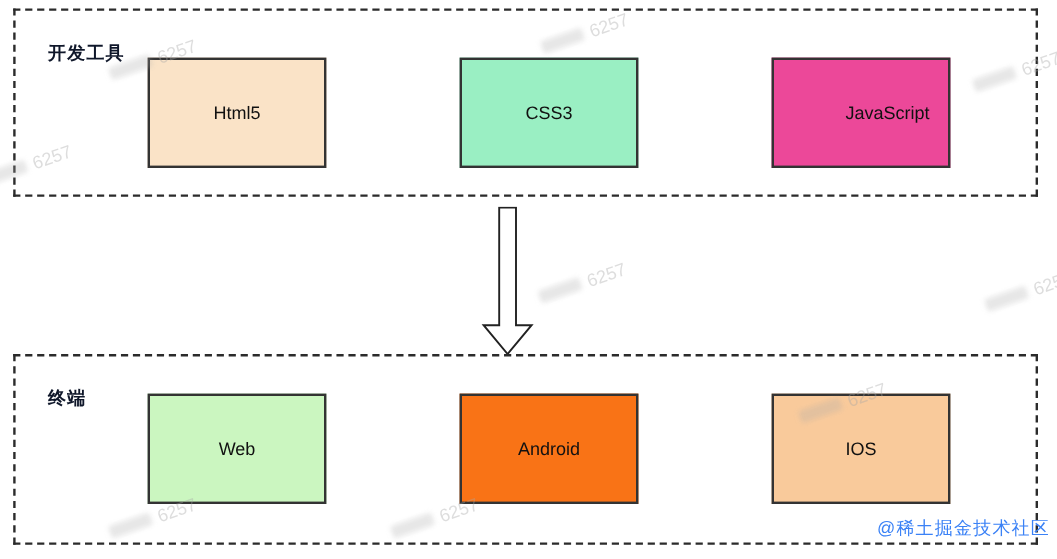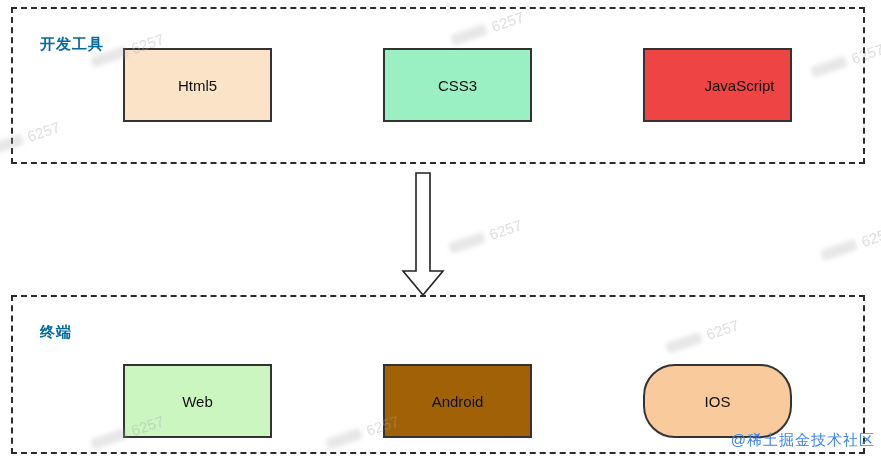--- a/index.html
+++ b/index.html
@@ -16,33 +16,33 @@
     background:transparent;
     box-sizing:border-box;
   }
   .section-top{left:11px;top:7px;width:854px;height:157px;}
   .section-bottom{left:11px;top:295px;width:854px;height:159px;}
   .section-label{
     position:absolute;
     left:27px;top:26px;
     font-size:15px;
     font-weight:bold;
-    color:#0369a1;
+    color:#0f172a;
     letter-spacing:1px;
   }
   .node{
     position:absolute;
-    width:149px;height:74px;
+    width:149px;height:92px;
     border:2px solid #333333;
     box-sizing:border-box;
     display:flex;align-items:center;justify-content:center;
     font-size:15px;color:#111111;
   }
   .row-top .node{top:48px;}
-  .row-bottom .node{top:364px;}
+  .row-bottom .node{top:328px;}
   .node.pos-0{left:123px;}
   .node.pos-1{left:383px;}
   .node.pos-2{left:643px;}
   .arrow-wrap{
     position:absolute;left:401px;top:172px;width:44px;height:124px;
   }
   .wm{
     position:absolute;
     font-size:15px;
     color:rgba(165,165,165,0.38);
@@ -76,43 +76,43 @@
     <span class="section-label">开发工具</span>
   </div>
 
   <div class="row-top">
     <div class="node pos-0" style="background: rgb(250, 227, 199);">
       <span>Html5</span>
     </div>
     <div class="node pos-1" style="background: rgb(154, 239, 195); align-items: center;">
       <span>CSS3</span>
     </div>
-    <div class="node pos-2" style="background: #ef4444; padding-left: 44px;">
+    <div class="node pos-2" style="background: #ec4899; padding-left: 44px;">
       <span>JavaScript</span>
     </div>
   </div>
 
   <div class="arrow-wrap">
     <svg width="44" height="124" viewBox="0 0 44 124">
       <polygon points="15,1 29,1 29,99 42,99 22,123 2,99 15,99" fill="#ffffff" stroke="#222222" stroke-width="1.6" stroke-linejoin="miter"></polygon>
     </svg>
   </div>
 
   <div class="section section-bottom">
     <span class="section-label">终端</span>
   </div>
 
   <div class="row-bottom">
     <div class="node pos-0" style="background: rgb(203, 246, 192);">
       <span>Web</span>
     </div>
-    <div class="node pos-1" style="background: #a16207; justify-content: center;">
+    <div class="node pos-1" style="background: #f97316; justify-content: center;">
       <span>Android</span>
     </div>
-    <div class="node pos-2" style="background: rgb(249, 202, 155); border-radius: 32px;">
+    <div class="node pos-2" style="background: rgb(249, 202, 155);">
       <span>IOS</span>
     </div>
   </div>
 
   <span class="wm" style="left:90px;top:42px">6257</span>
   <span class="wm" style="left:450px;top:20px">6257</span>
   <span class="wm" style="left:810px;top:52px">6257</span>
   <span class="wm" style="left:-14px;top:130px">6257</span>
   <span class="wm" style="left:448px;top:228px">6257</span>
   <span class="wm" style="left:820px;top:235px">6257</span>

